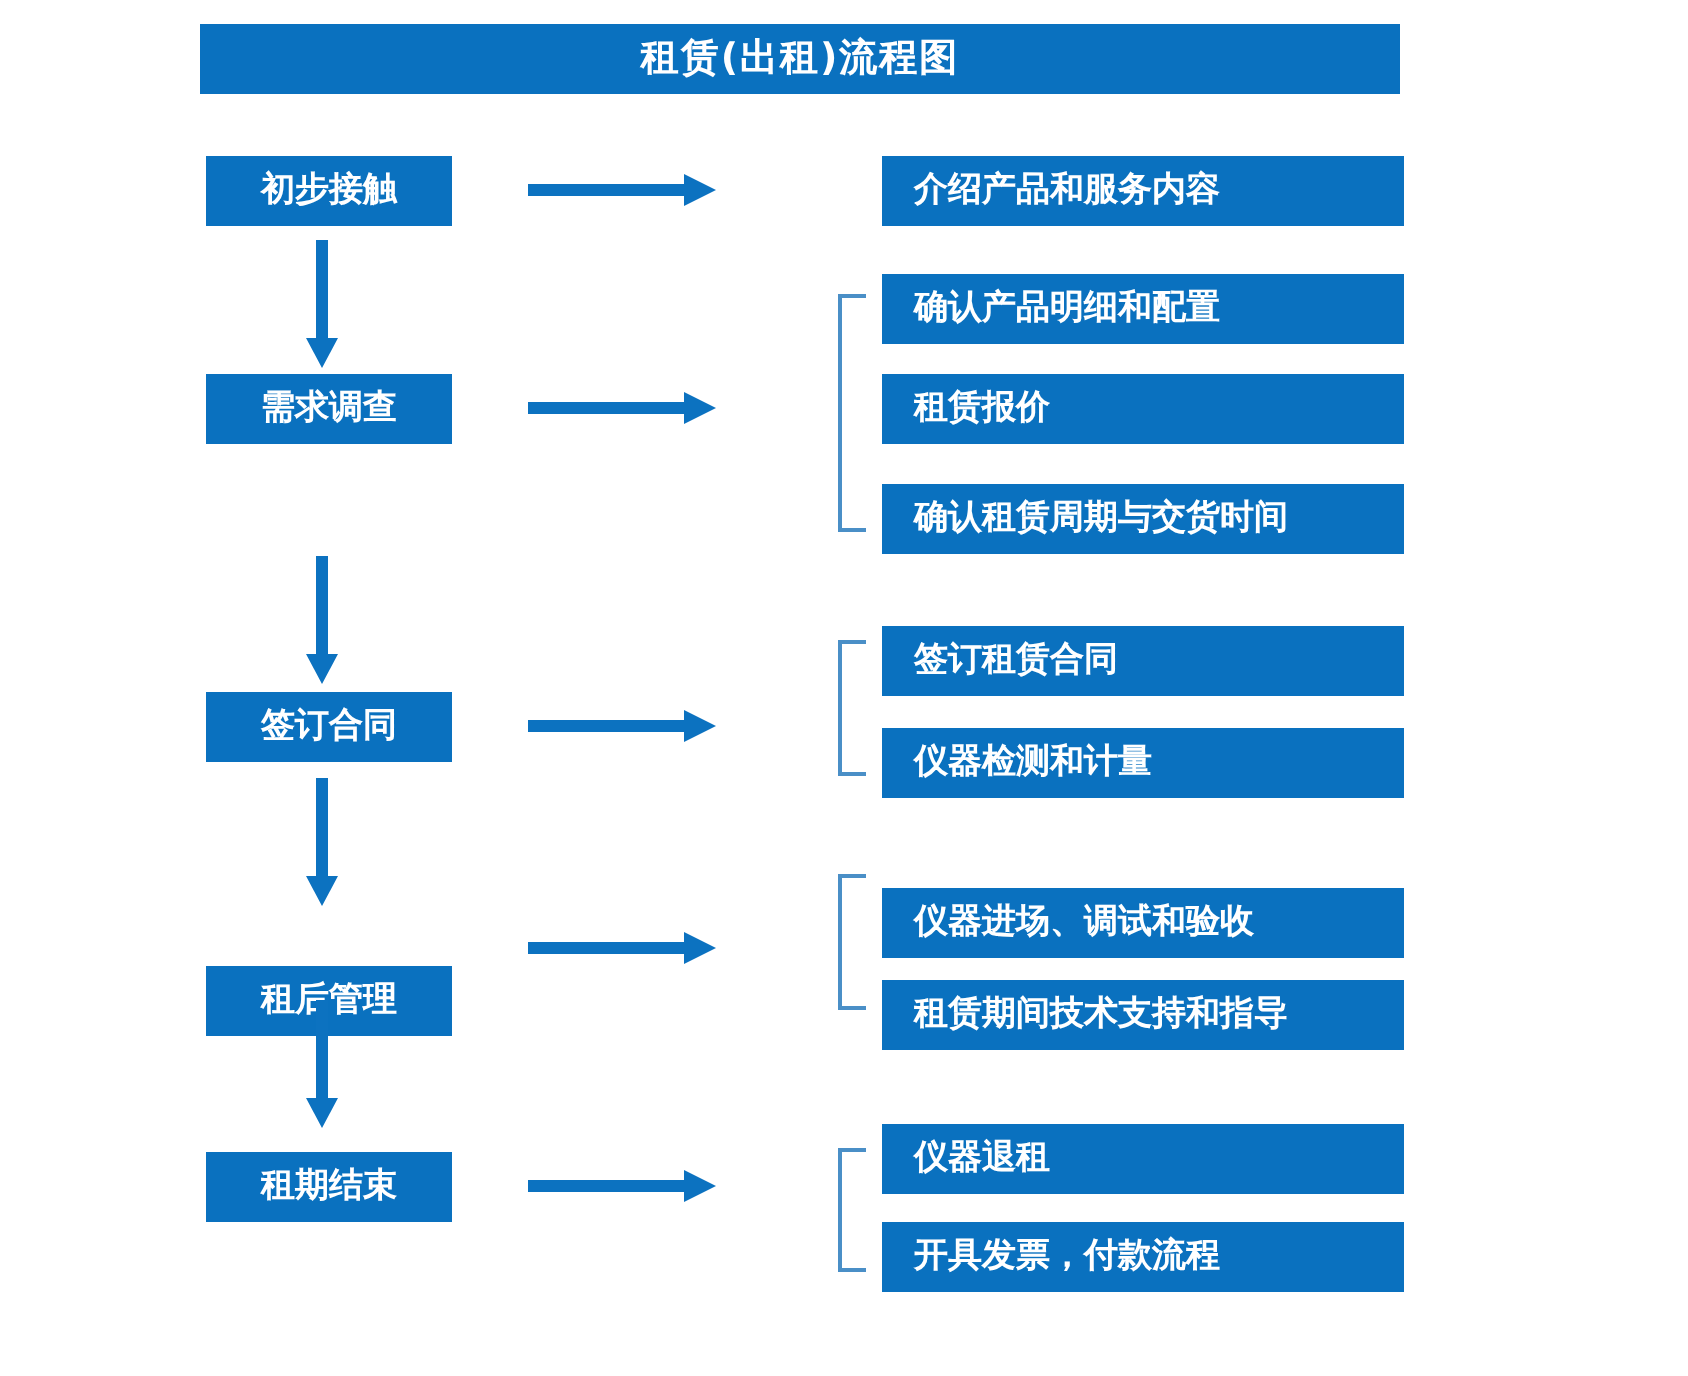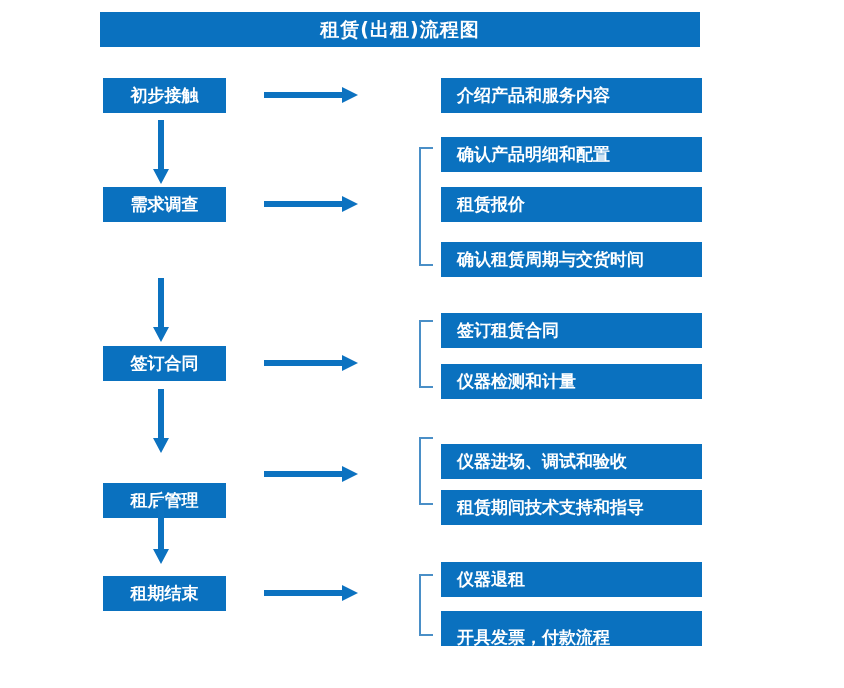--- a/index.html
+++ b/index.html
@@ -172,17 +172,17 @@
     <span class="lbl">租期结束</span>
   </div>
   <div class="h-arrow" style="left:264px;top:584px;">
     <div class="shaft"></div>
     <div class="head"></div>
   </div>
   <div class="bracket" style="left:419px;top:574px;height:62px;"></div>
   <div class="node detail" style="top:562px;">
     <span class="lbl">仪器退租</span>
   </div>
-  <div class="node detail" style="top:611px;align-items:flex-end;">
+  <div class="node detail" style="top:611px;">
     <span class="lbl">开具发票，付款流程</span>
   </div>
 
 </div>
 
 </body></html>

